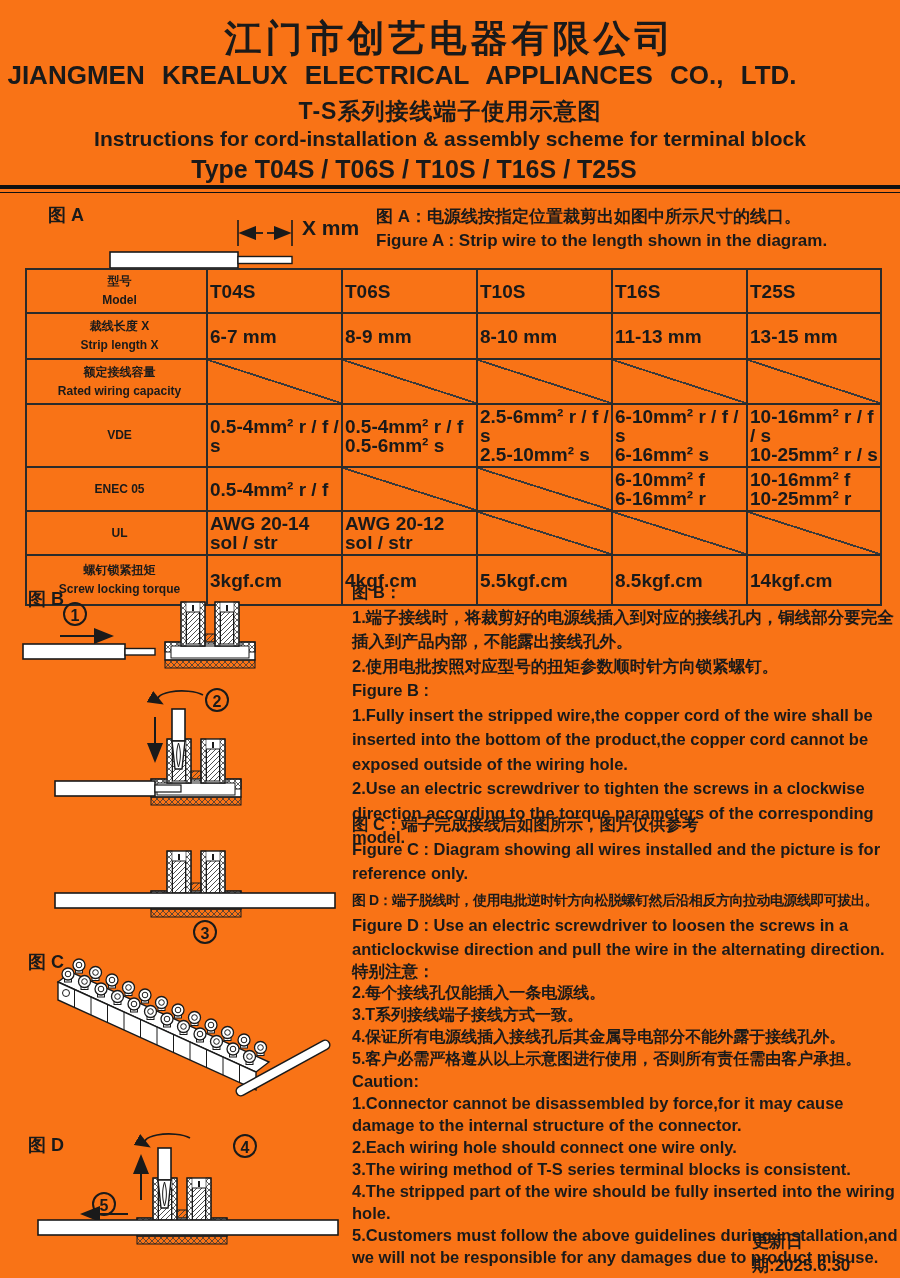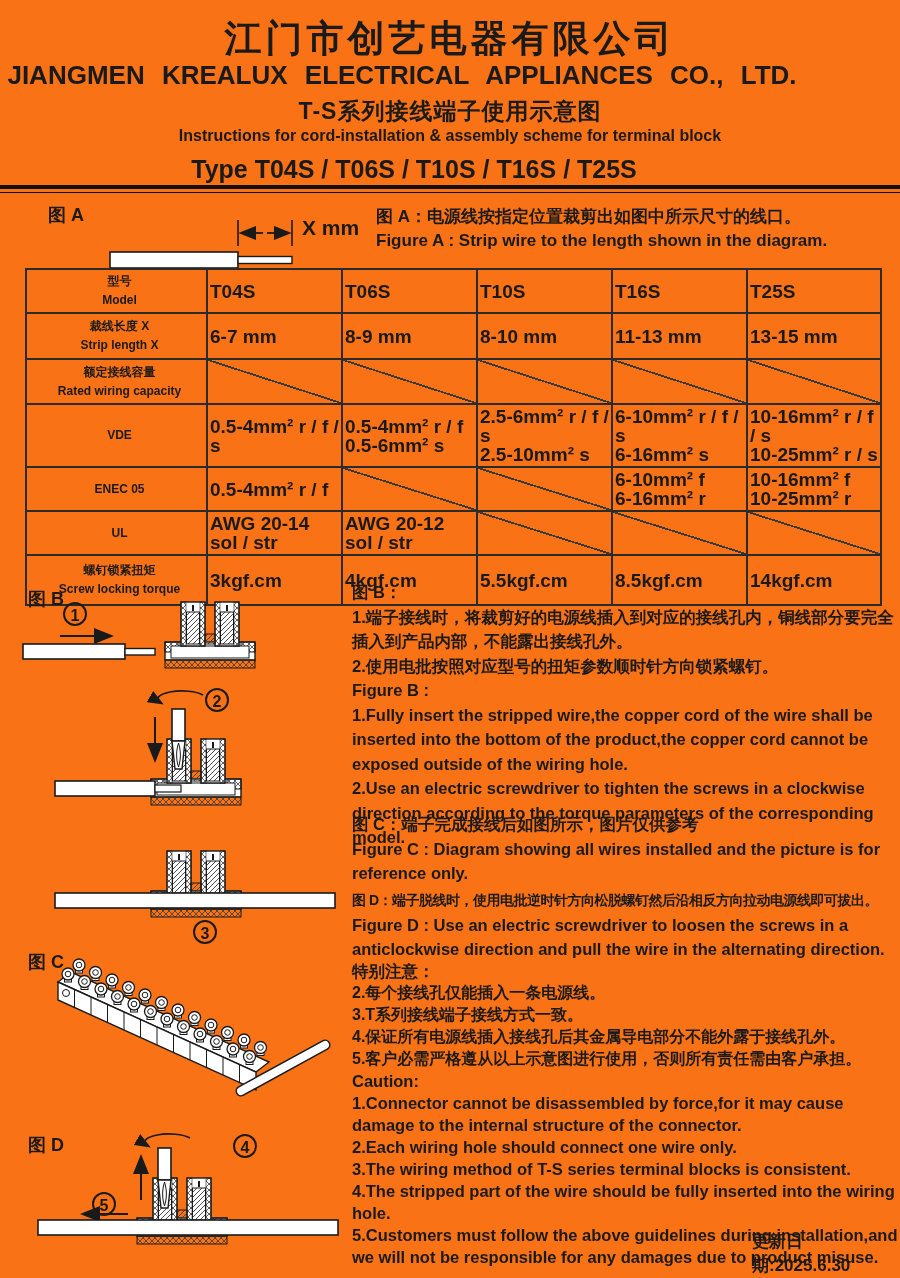--- a/index.html
+++ b/index.html
@@ -3,21 +3,21 @@
 <meta charset="utf-8">
 <style>
   html,body{margin:0;padding:0;background:#e8e8e8;}
   #canvas{position:relative;width:900px;height:1278px;background:#f97316;overflow:hidden;
           font-family:"Liberation Sans","DejaVu Sans",sans-serif;color:#1a1a1a;}
   .abs{position:absolute;}
   
   .h-cn{top:14px;left:0;width:900px;text-align:center;font-size:37px;font-weight:bold;letter-spacing:4px;}
   .h-en{top:60px;left:0;width:804px;text-align:center;font-size:26px;font-weight:bold;word-spacing:10px;}
   .h-sub-cn{top:96px;left:0;width:900px;text-align:center;font-size:23px;font-weight:bold;letter-spacing:1px;}
-  .h-sub-en{top:127px;left:0;width:900px;text-align:center;font-size:16px;font-weight:bold;}
+  .h-sub-en{top:127px;left:0;width:900px;text-align:center;font-size:21px;font-weight:bold;}
   .h-type{top:155px;left:0;width:828px;text-align:center;font-size:25px;font-weight:bold;}
   .h-rule{top:185px;left:0;width:900px;height:3px;border-top:4px solid #111;border-bottom:1px solid #111;}
   
   .figa-label{top:203px;left:48px;font-size:18px;font-weight:bold;}
   .xmm{top:216px;left:302px;font-size:21px;font-weight:bold;}
   .figa-cap{top:205px;left:348px;width:548px;font-size:17px;font-weight:bold;line-height:24px;margin-left:28px;}
   
   table.spec{position:absolute;top:268px;left:25px;border-collapse:collapse;table-layout:fixed;width:855px;}
   table.spec td{border:2px solid #2b2b2b;font-weight:bold;text-align:left;vertical-align:middle;
                 padding:2px 2px;font-size:19px;line-height:19px;overflow:hidden;}

